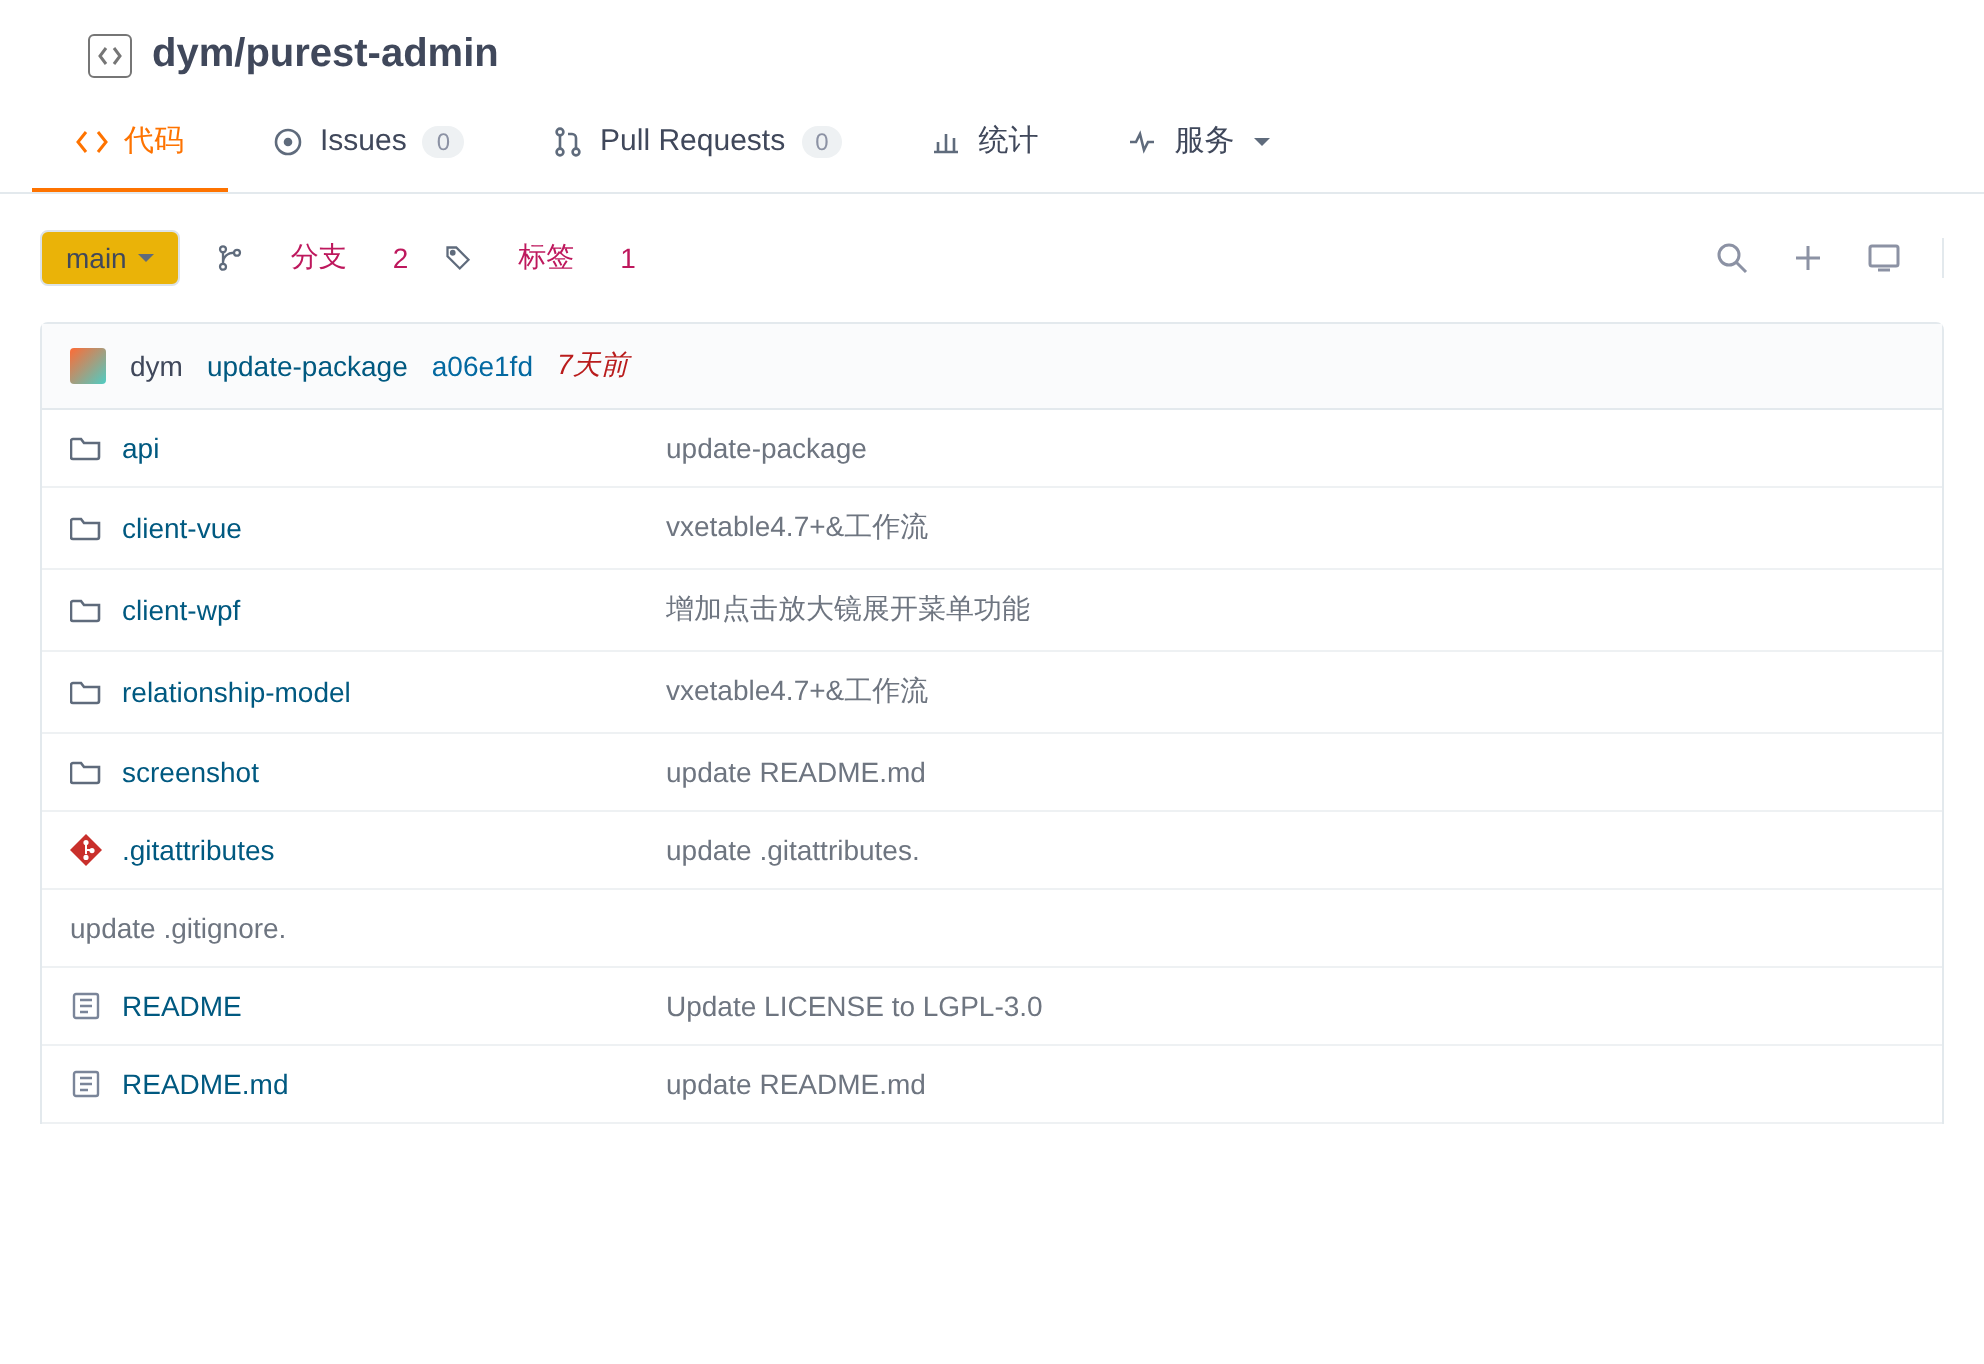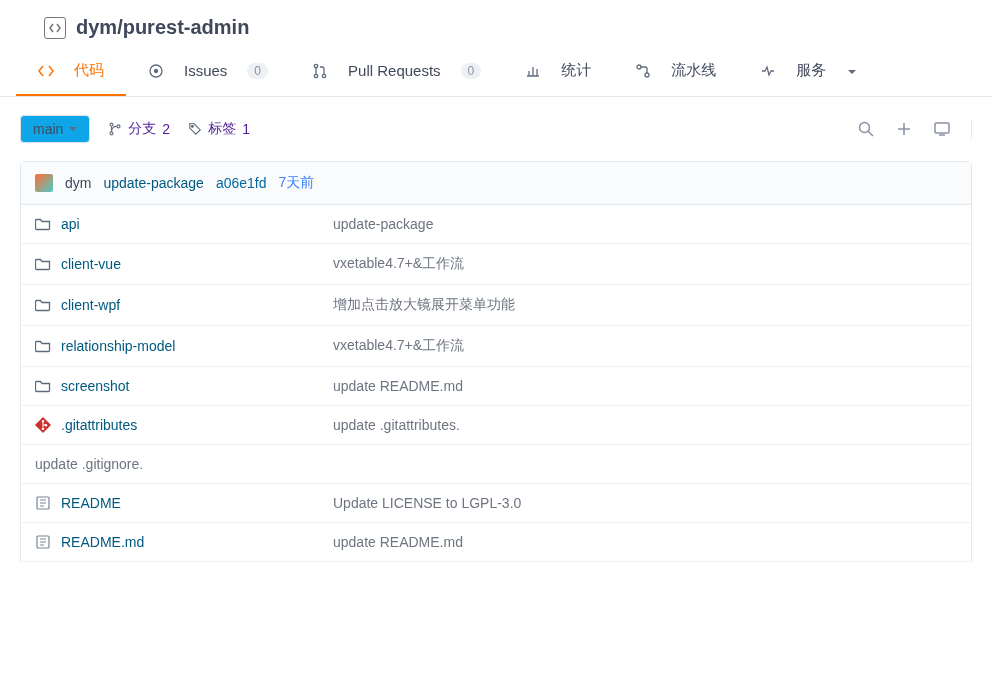--- a/index.html
+++ b/index.html
@@ -4,41 +4,41 @@
 <style>
 * { margin: 0; padding: 0; box-sizing: border-box; }
 body { font-family: -apple-system, BlinkMacSystemFont, "Segoe UI", Helvetica, Arial, sans-serif; color: #40485b; background: #fff; width: 992px; }
 a { text-decoration: none; }
 
 .repo-header { padding: 16px 20px 8px 20px; display: flex; align-items: center; gap: 10px; margin-left: 24px; }
 .repo-icon { width: 22px; height: 22px; border: 1.5px solid #767676; border-radius: 3px; display: flex; align-items: center; justify-content: center; font-size: 12px; color: #767676; }
 .repo-title { font-size: 20px; font-weight: 600; color: #40485b; }
 
 .tabs { display: flex; border-bottom: 1px solid #e3e9ed; padding: 0 16px; gap: 0; }
-.tab { padding: 14px 22px; display: flex; align-items: center; gap: 20px; color: #40485b; font-size: 15px; cursor: pointer; border-bottom: 2px solid transparent; white-space: nowrap; justify-content: center; }
+.tab { padding: 14px 22px; display: flex; align-items: center; gap: 8px; color: #40485b; font-size: 15px; cursor: pointer; border-bottom: 2px solid transparent; white-space: nowrap; justify-content: center; }
 .tab.active { color: #fe7300; border-bottom-color: #fe7300; }
 .tab .ic { width: 16px; height: 16px; display: inline-flex; align-items: center; justify-content: center; }
 .tab.active .ic svg { stroke: #fe7300; }
 .badge { background: #eef1f3; color: #8c92a4; border-radius: 10px; padding: 1px 7px; font-size: 12px; }
 .tab.services .caret { margin-left: 2px; }
 
 .toolbar { display: flex; align-items: center; padding: 18px 20px; gap: 18px; }
-.branch-btn { border: 1px solid #dce3e8; border-radius: 4px; padding: 5px 12px; font-size: 14px; color: #40485b; background: #0ea5e9; display: flex; align-items: center; gap: 6px; cursor: pointer; }
-.toolbar-link { color: #4c1d95; font-size: 14px; display: flex; align-items: center; gap: 6px; cursor: pointer; }
+.branch-btn { border: 1px solid #dce3e8; border-radius: 4px; padding: 5px 12px; font-size: 14px; color: #40485b; background: #eab308; display: flex; align-items: center; gap: 6px; cursor: pointer; }
+.toolbar-link { color: #be185d; font-size: 14px; display: flex; align-items: center; gap: 23px; cursor: pointer; }
 .toolbar-right { margin-left: auto; display: flex; align-items: center; gap: 20px; color: #8c92a4; }
 .toolbar-right .ic { cursor: pointer; }
 .divider { width: 1px; height: 20px; background: #e3e9ed; }
 
 .file-panel { margin: 0 20px; border: 1px solid #e3e9ed; border-radius: 4px 4px 0 0; border-bottom: none; }
 .commit-bar { background: #fafbfc; padding: 12px 14px; display: flex; align-items: center; gap: 12px; font-size: 14px; border-bottom: 1px solid #e3e9ed; }
 .avatar { width: 18px; height: 18px; border-radius: 2px; background: linear-gradient(135deg, #ff6b35, #4ecdc4); display: inline-block; }
 .author { color: #40485b; font-weight: 500; }
 .commit-msg { color: #005980; }
 .commit-hash { color: #0369a1; }
-.commit-time { color: #3b82f6; }
+.commit-time { color: #b91c1c; font-style: italic; }
 
 .file-row { display: flex; align-items: center; padding: 11px 14px; border-bottom: 1px solid #eef1f3; font-size: 14px; }
 .file-name { width: 298px; display: flex; align-items: center; gap: 10px; color: #005980; cursor: pointer; }
 .file-name .ic { color: #5f6b7c; }
 .file-name.git .ic { color: #c9302c; }
 .file-name.doc .ic { color: #7a8599; }
 .file-commit { color: #6e7580; flex: 1; }
 
 .ic svg { display: block; }
 </style>
@@ -85,30 +85,20 @@
     <span>Pull Requests</span>
     <span class="badge">0</span>
   </div>
   <div class="tab">
     <span class="ic">
         <svg width="16" height="16" viewBox="0 0 16 16" stroke="#5f6b7c" stroke-width="1.3" fill="none">
           <path d="M2 13h12M4 13V8M8 13V4M12 13V6"></path>
         </svg>
       </span>
     <span>统计</span>
-  </div>
-  <div class="tab">
-    <span class="ic">
-        <svg width="16" height="16" viewBox="0 0 16 16" stroke="#5f6b7c" stroke-width="1.3" fill="none">
-          <circle cx="4" cy="4" r="2"></circle>
-          <circle cx="12" cy="12" r="2"></circle>
-          <path d="M6 4h4a2 2 0 0 1 2 2v4"></path>
-        </svg>
-      </span>
-    <span>流水线</span>
   </div>
   <div class="tab services">
     <span class="ic">
         <svg width="16" height="16" viewBox="0 0 16 16" stroke="#5f6b7c" stroke-width="1.3" fill="none">
           <path d="M2 8h3l2-4 2 8 2-4h3"></path>
         </svg>
       </span>
     <span>服务</span>
     <span class="caret"><svg width="8" height="8" viewBox="0 0 8 8" fill="#5f6b7c">
           <path d="M0 2 L4 6 L8 2 Z"></path>

